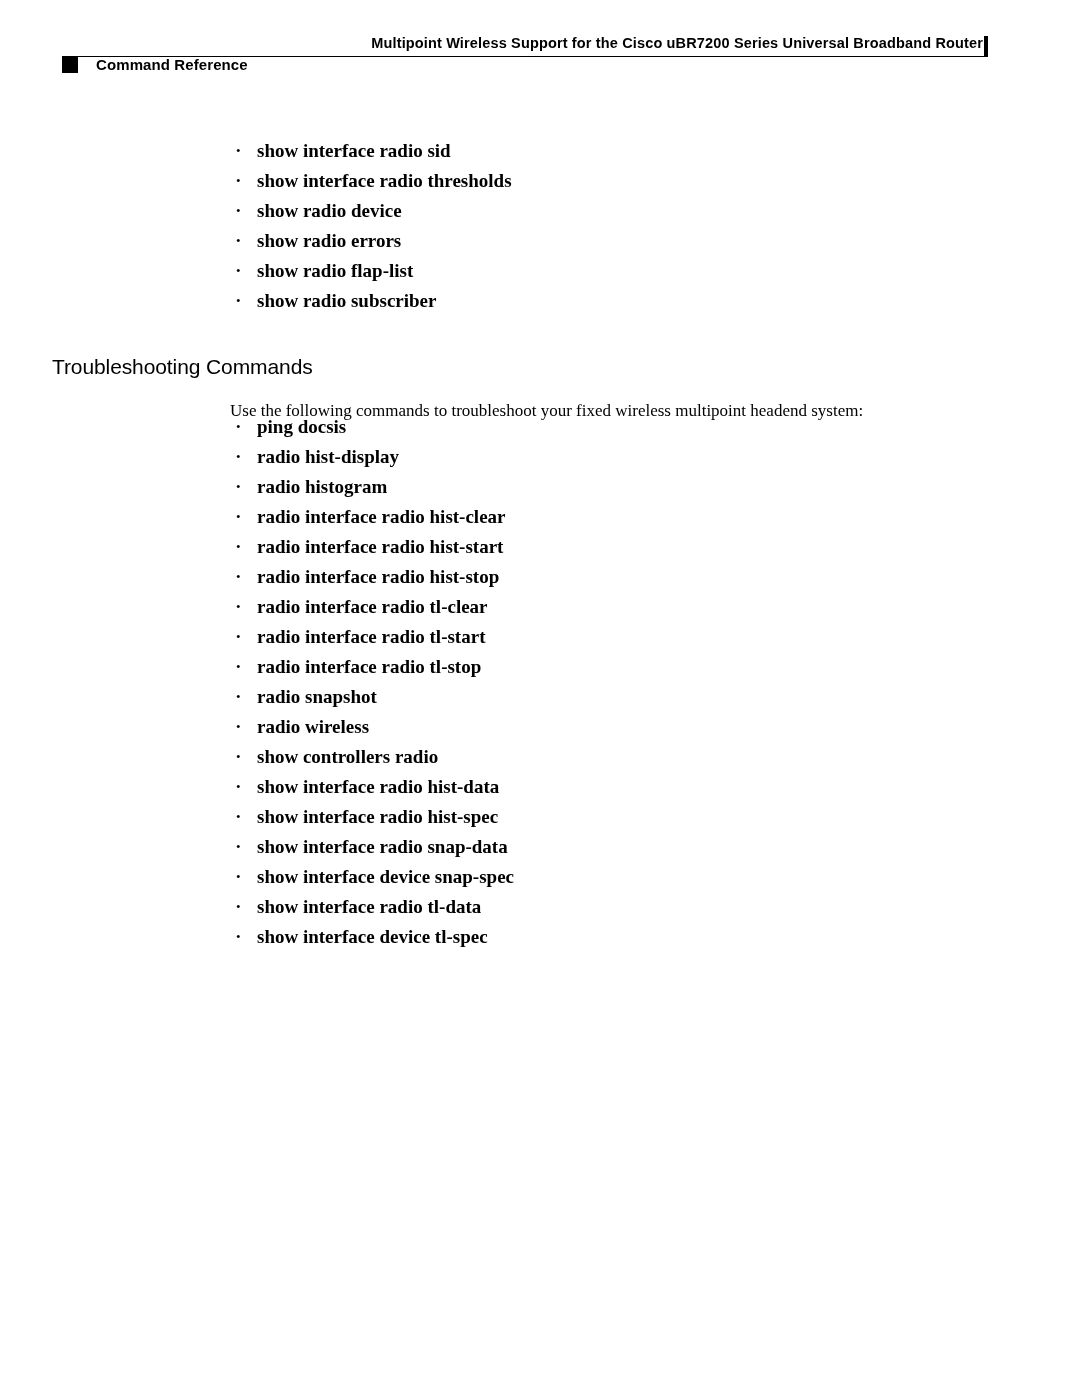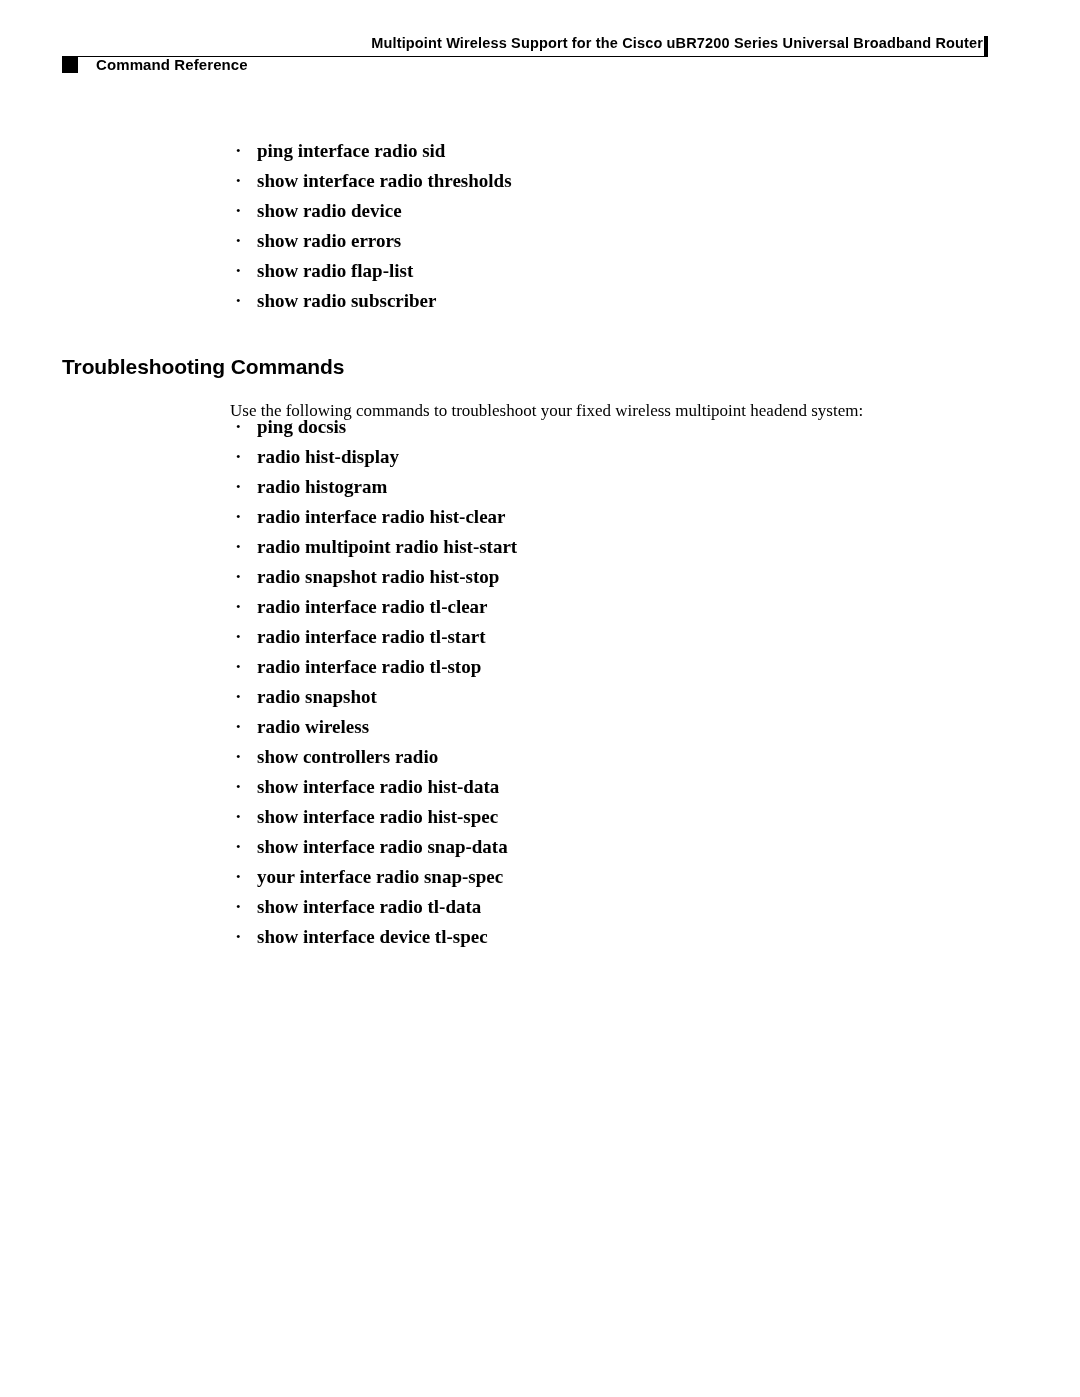--- a/index.html
+++ b/index.html
@@ -103,25 +103,25 @@
     position: absolute;
     left: 4px;
     top: 0;
     font-size: 13px;
     line-height: 30px;
     font-weight: normal;
   }
 
   .section-heading {
     position: absolute;
-    left: 62px;
+    left: 52px;
     top: 337px;
     font-family: "Liberation Sans", "DejaVu Sans", sans-serif;
     font-size: 21px;
-    font-weight: bold;
+    font-weight: normal;
     letter-spacing: -0.1px;
     white-space: nowrap;
     line-height: 26px;
   }
 
   .body-paragraph {
     position: absolute;
     left: 230px;
     top: 381px;
     width: 790px;
@@ -149,21 +149,21 @@
     <div class="header-rule"></div>
     <div class="header-square"></div>
     <div class="header-chapter">Command Reference</div>
   </div>
 
   <div class="content">
 
     <ul class="bullet-list top">
       <li>
         <span class="marker">•</span>
-        <span>ping interface radio sid</span>
+        <span>show interface radio sid</span>
       </li>
       <li>
         <span class="marker">•</span>
         <span>show interface radio thresholds</span>
       </li>
       <li>
         <span class="marker">•</span>
         <span>show radio device</span>
       </li>
       <li>
@@ -196,25 +196,25 @@
       <li>
         <span class="marker">•</span>
         <span>radio histogram</span>
       </li>
       <li>
         <span class="marker">•</span>
         <span>radio interface radio hist-clear</span>
       </li>
       <li>
         <span class="marker">•</span>
-        <span>radio multipoint radio hist-start</span>
-      </li>
-      <li>
-        <span class="marker">•</span>
-        <span>radio snapshot radio hist-stop</span>
+        <span>radio interface radio hist-start</span>
+      </li>
+      <li>
+        <span class="marker">•</span>
+        <span>radio interface radio hist-stop</span>
       </li>
       <li>
         <span class="marker">•</span>
         <span>radio interface radio tl-clear</span>
       </li>
       <li>
         <span class="marker">•</span>
         <span>radio interface radio tl-start</span>
       </li>
       <li>
@@ -240,21 +240,21 @@
       <li>
         <span class="marker">•</span>
         <span>show interface radio hist-spec</span>
       </li>
       <li>
         <span class="marker">•</span>
         <span>show interface radio snap-data</span>
       </li>
       <li>
         <span class="marker">•</span>
-        <span>your interface radio snap-spec</span>
+        <span>show interface device snap-spec</span>
       </li>
       <li>
         <span class="marker">•</span>
         <span>show interface radio tl-data</span>
       </li>
       <li>
         <span class="marker">•</span>
         <span>show interface device tl-spec</span>
       </li>
     </ul>

